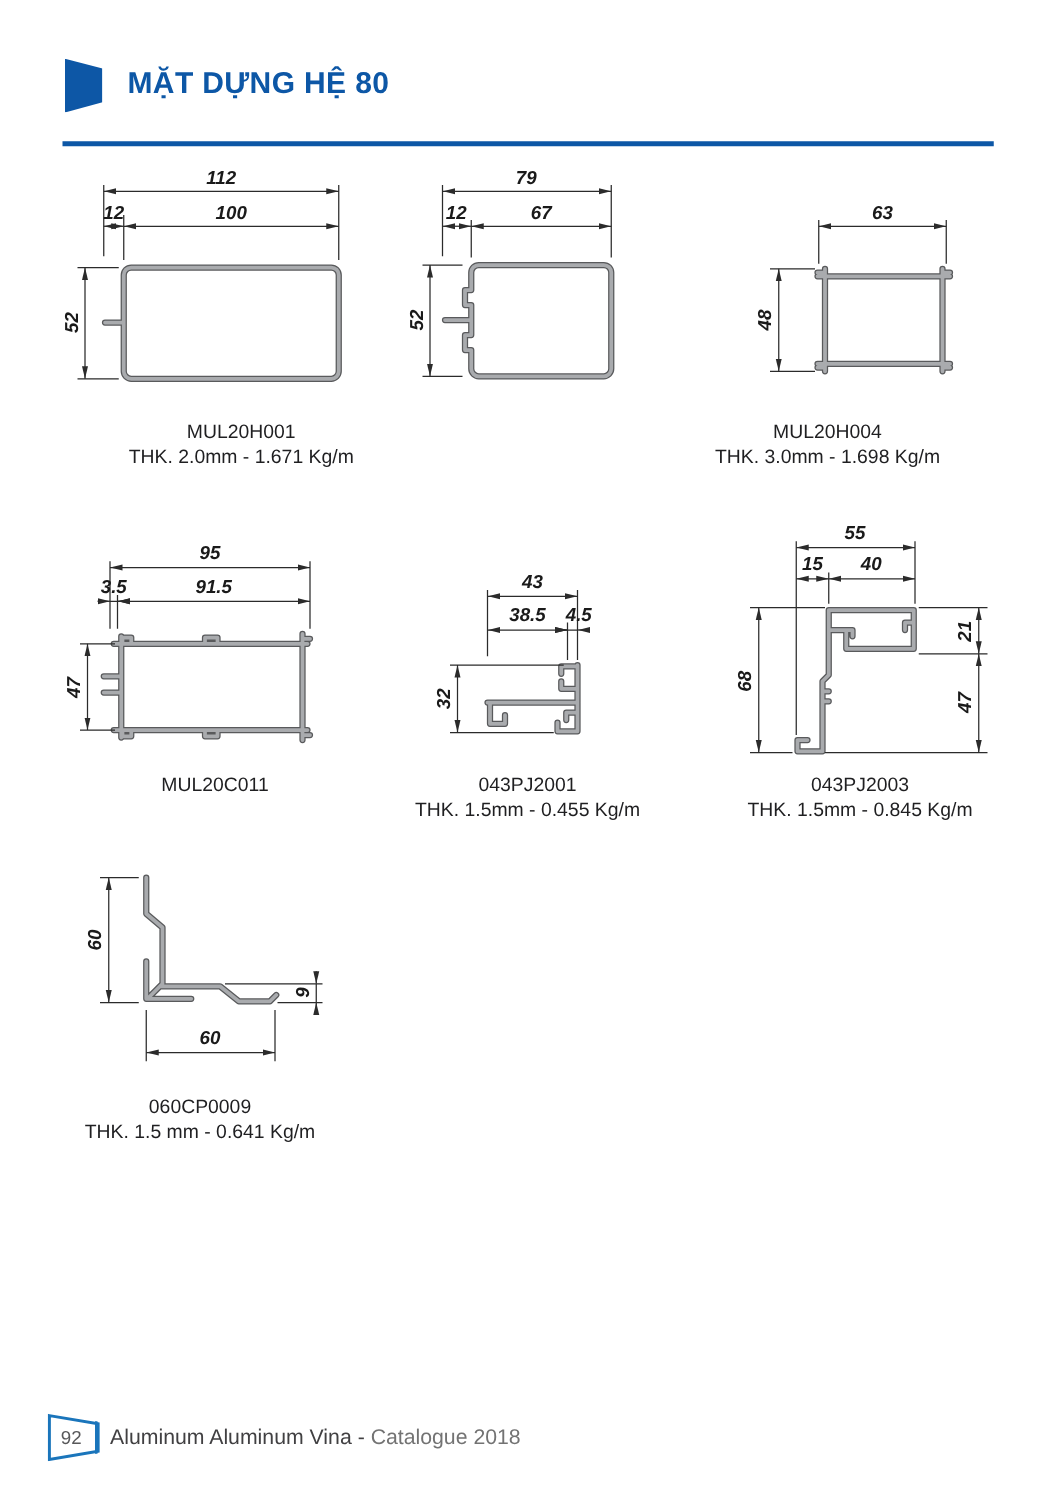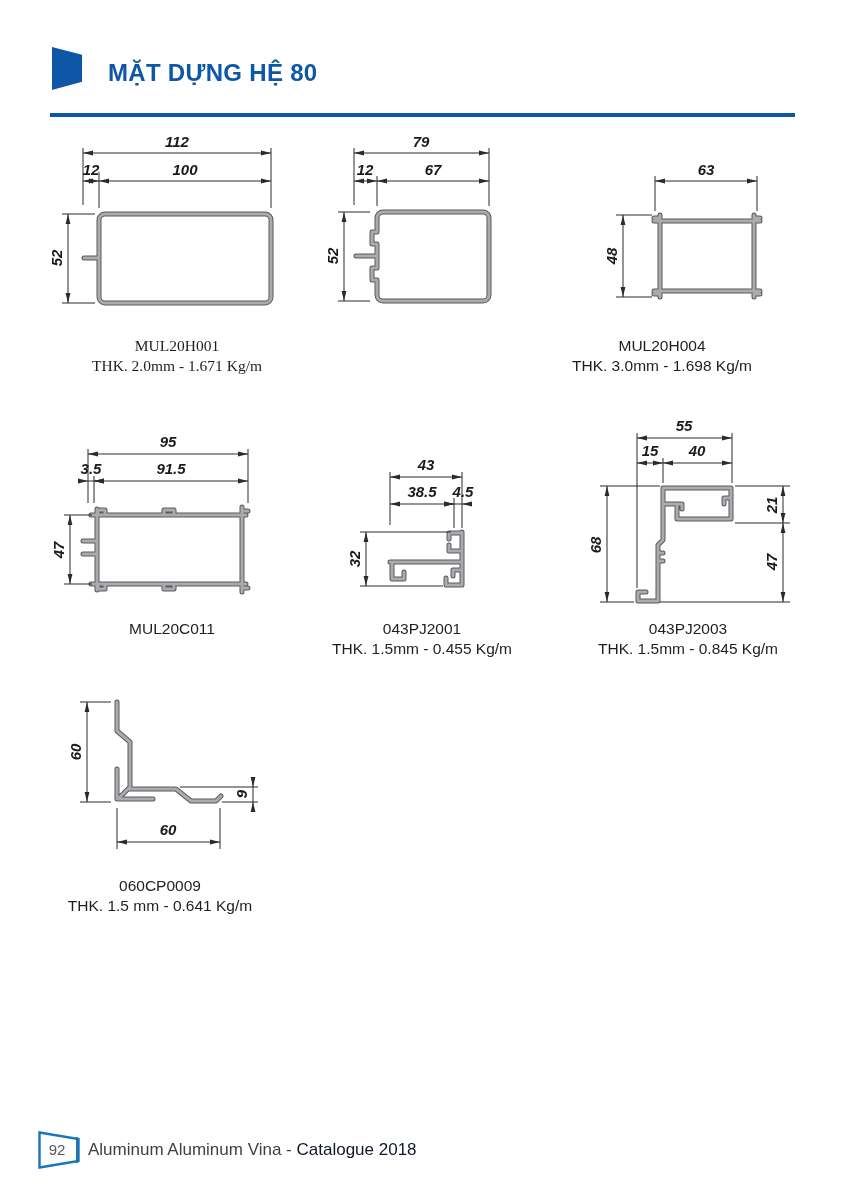--- a/index.html
+++ b/index.html
@@ -2,42 +2,42 @@
 <html><head>
 <meta charset="utf-8">
 <style>
   html,body { margin:0; padding:0; background:#ffffff; }
   .page { position:relative; width:848px; height:1200px; background:#ffffff; overflow:hidden;
           font-family:"Liberation Sans", sans-serif; }
 
   
   .flag { position:absolute; left:52px; top:47px; width:30px; height:43px; background:#0d57a6;
           clip-path:polygon(0 0, 100% 18%, 100% 81%, 0 100%); }
-  .title { position:absolute; left:100px; top:51px; margin:8px; font-size:24px; font-weight:700;
+  .title { position:absolute; left:100px; top:51px; margin:2px; font-size:24px; font-weight:700;
            color:#0d57a6; letter-spacing:.3px; }
   .rule  { position:absolute; left:50px; top:113px; width:745px; height:4px; background:#0d57a6; }
 
   
   .drawings { position:absolute; left:0; top:0; }
   .wu { fill:none; stroke:#595a5c; stroke-width:5; stroke-linecap:round; stroke-linejoin:round; }
   .wo { fill:none; stroke:#a9abae; stroke-width:3; stroke-linecap:round; stroke-linejoin:round; }
   .dim { fill:none; stroke:#2b2b2b; stroke-width:1; }
   .dt  { font-family:"Liberation Sans",sans-serif; font-style:italic; font-weight:700;
          font-size:15px; fill:#1a1a1a; text-anchor:middle; }
 
   
   .cap { position:absolute; width:260px; text-align:center; color:#1f1f21;
          font-size:15.5px; line-height:20px; }
   .cap.bold { font-weight:400; }
 
   
   .footer-badge { position:absolute; left:38px; top:1131px; }
   .footer-sep { position:absolute; left:76px; top:1137px; width:2px; height:26px; background:#1a75bb; }
   .footer-text { position:absolute; left:88px; top:1140px; font-size:17px; color:#414042; }
-  .footer-text .blue { color:#0f172a; }
+  .footer-text .blue { color:#737373; }
   .badge-num { font-family:"Liberation Sans",sans-serif; font-size:15px; fill:#58585a; text-anchor:middle; }
 </style>
 </head>
 <body>
 
 <div class="page">
 
   <div class="flag"></div>
   <h1 class="title">MẶT DỰNG HỆ 80</h1>
   <div class="rule"></div>
@@ -170,21 +170,21 @@
         <line class="dim" x1="117" y1="842" x2="220" y2="842" marker-start="url(#ar)" marker-end="url(#ar)"></line>
         <line class="dim" x1="253" y1="777" x2="253" y2="787" marker-end="url(#ar)"></line>
         <line class="dim" x1="253" y1="812" x2="253" y2="802" marker-end="url(#ar)"></line>
       </g>
       <text class="dt" x="81" y="752" transform="rotate(-90 81 752)">60</text>
       <text class="dt" x="168" y="835">60</text>
       <text class="dt" x="247" y="794" transform="rotate(-90 247 794)">9</text>
     </g>
   </svg>
 
-  <div class="cap" style="left:47px; top:336px;font-family:Liberation Serif, serif;">
+  <div class="cap" style="left:63px; top:336px;">
     <div>MUL20H001</div>
     <div>THK. 2.0mm - 1.671 Kg/m</div>
   </div>
   <div class="cap" style="left:532px; top:336px;">
     <div>MUL20H004</div>
     <div>THK. 3.0mm - 1.698 Kg/m</div>
   </div>
   <div class="cap" style="left:42px; top:619px;">
     <div>MUL20C011</div>
   </div>

